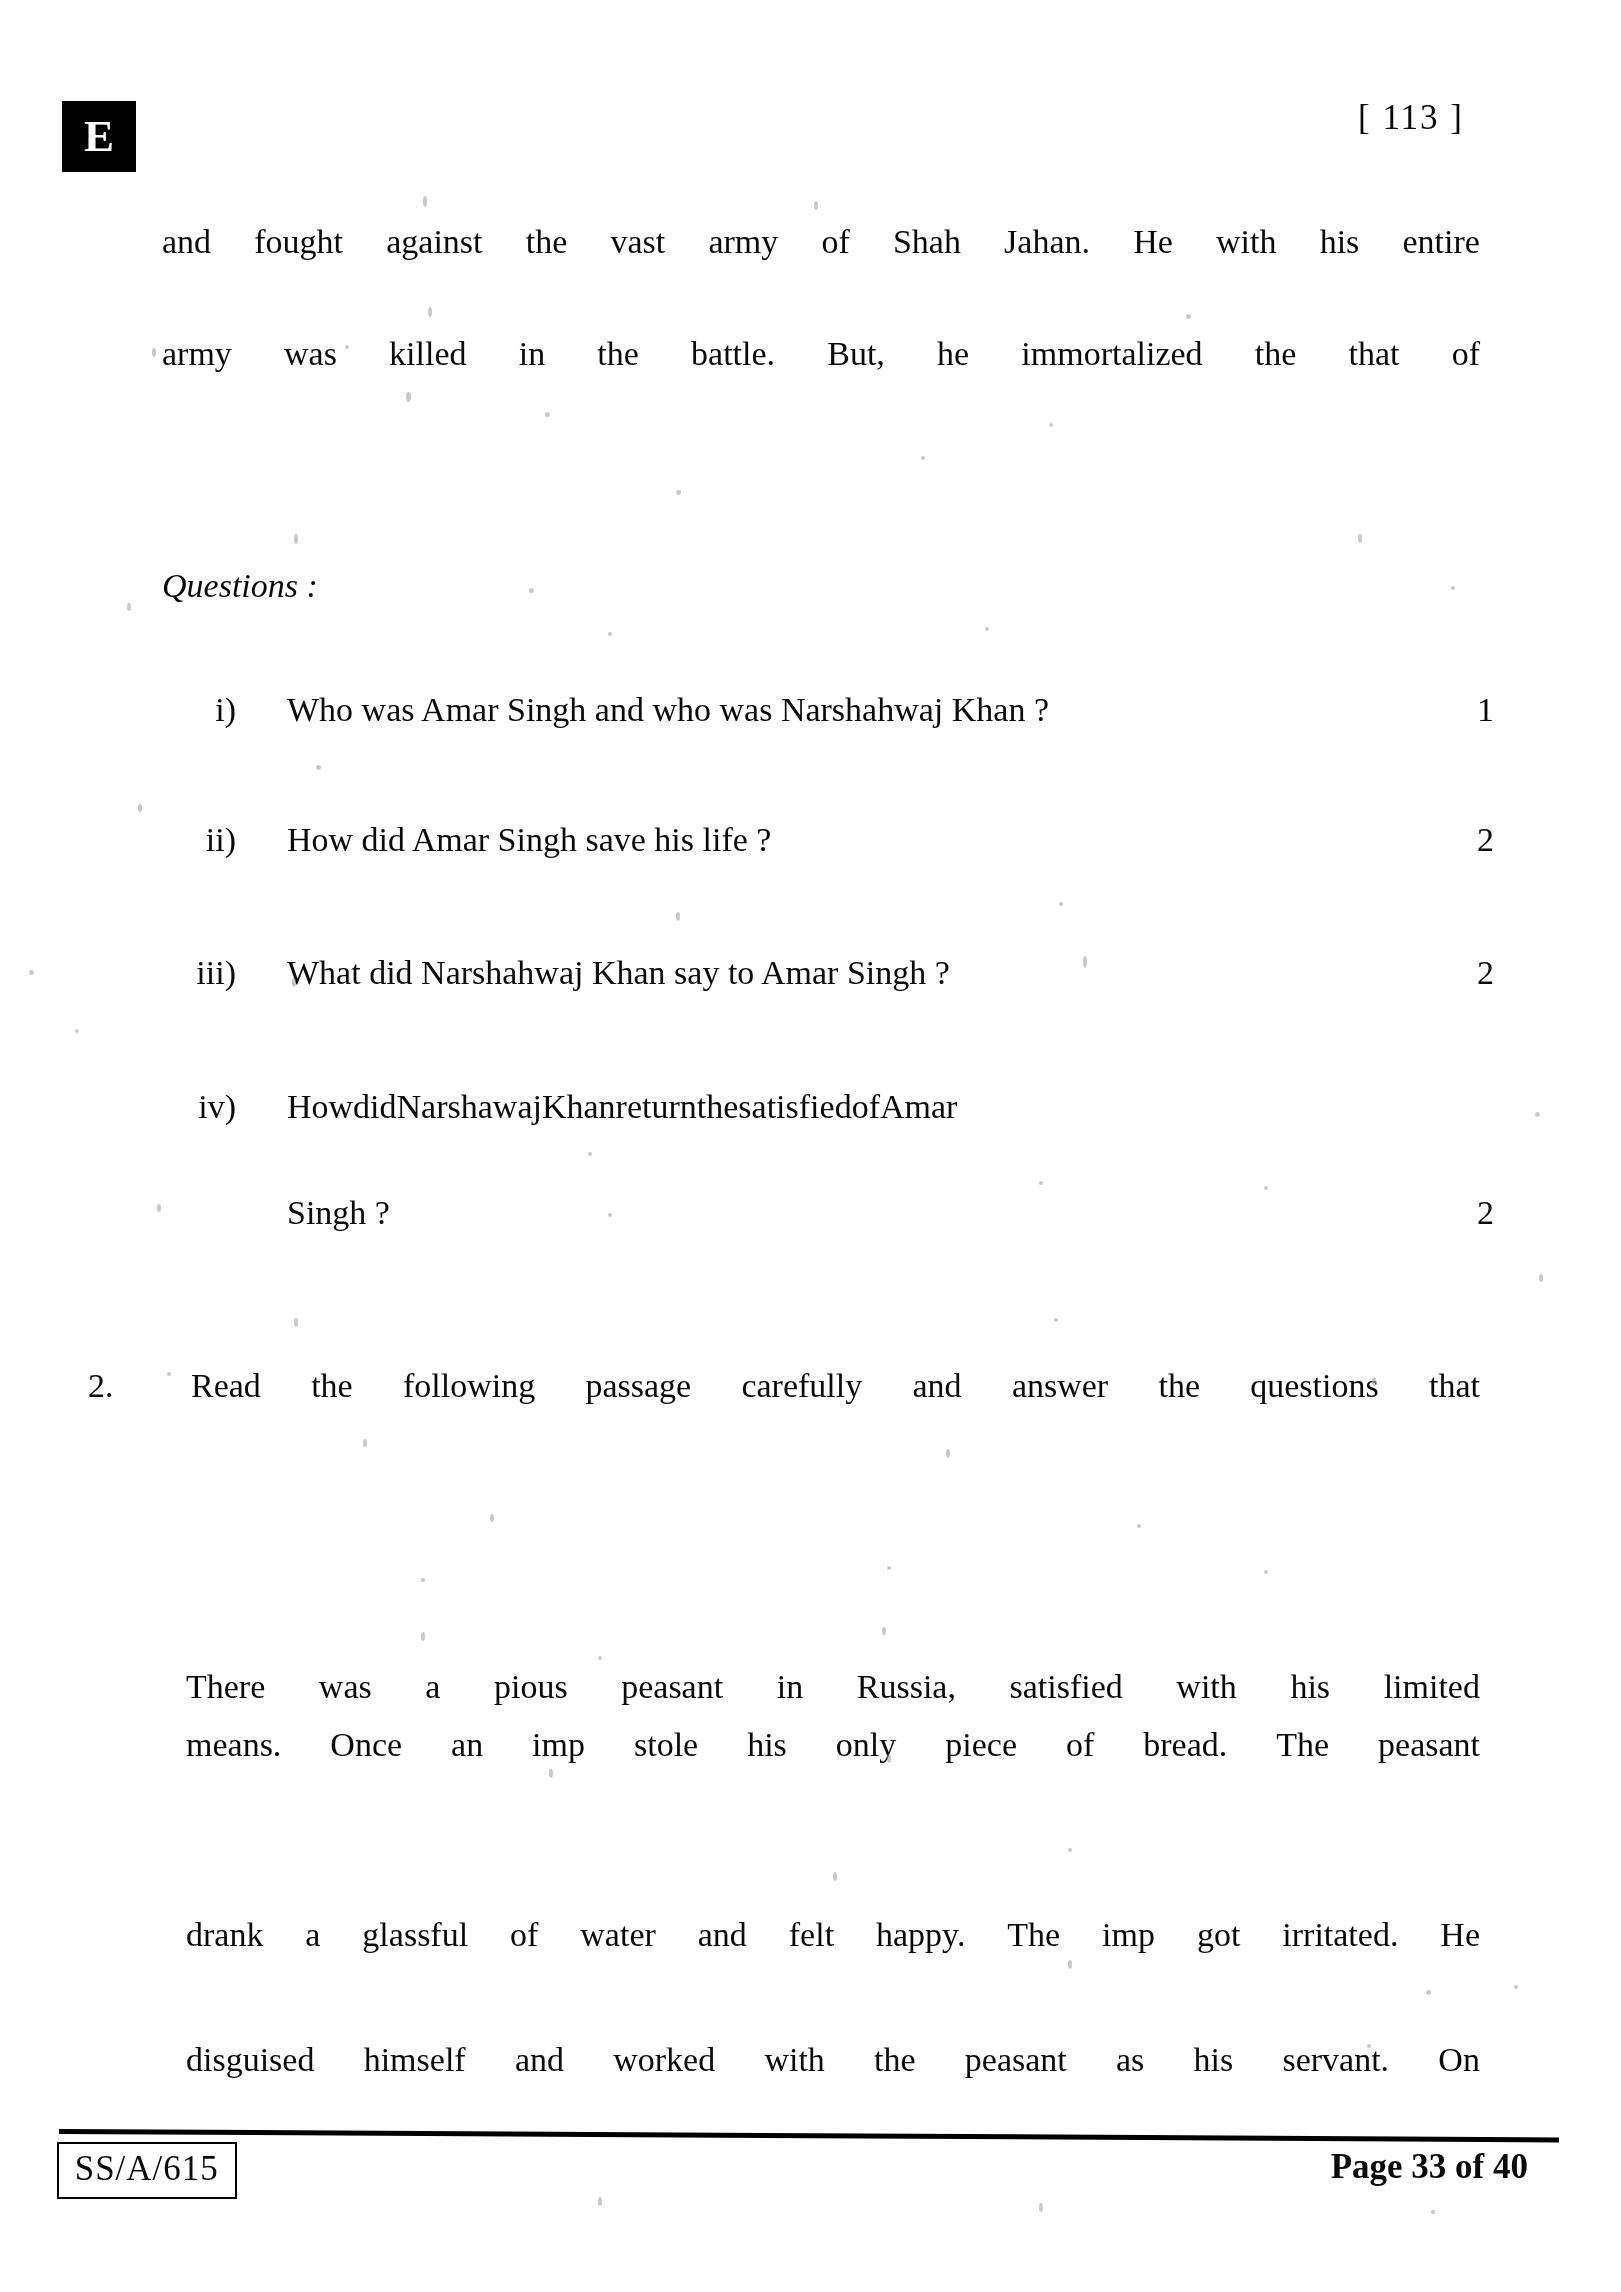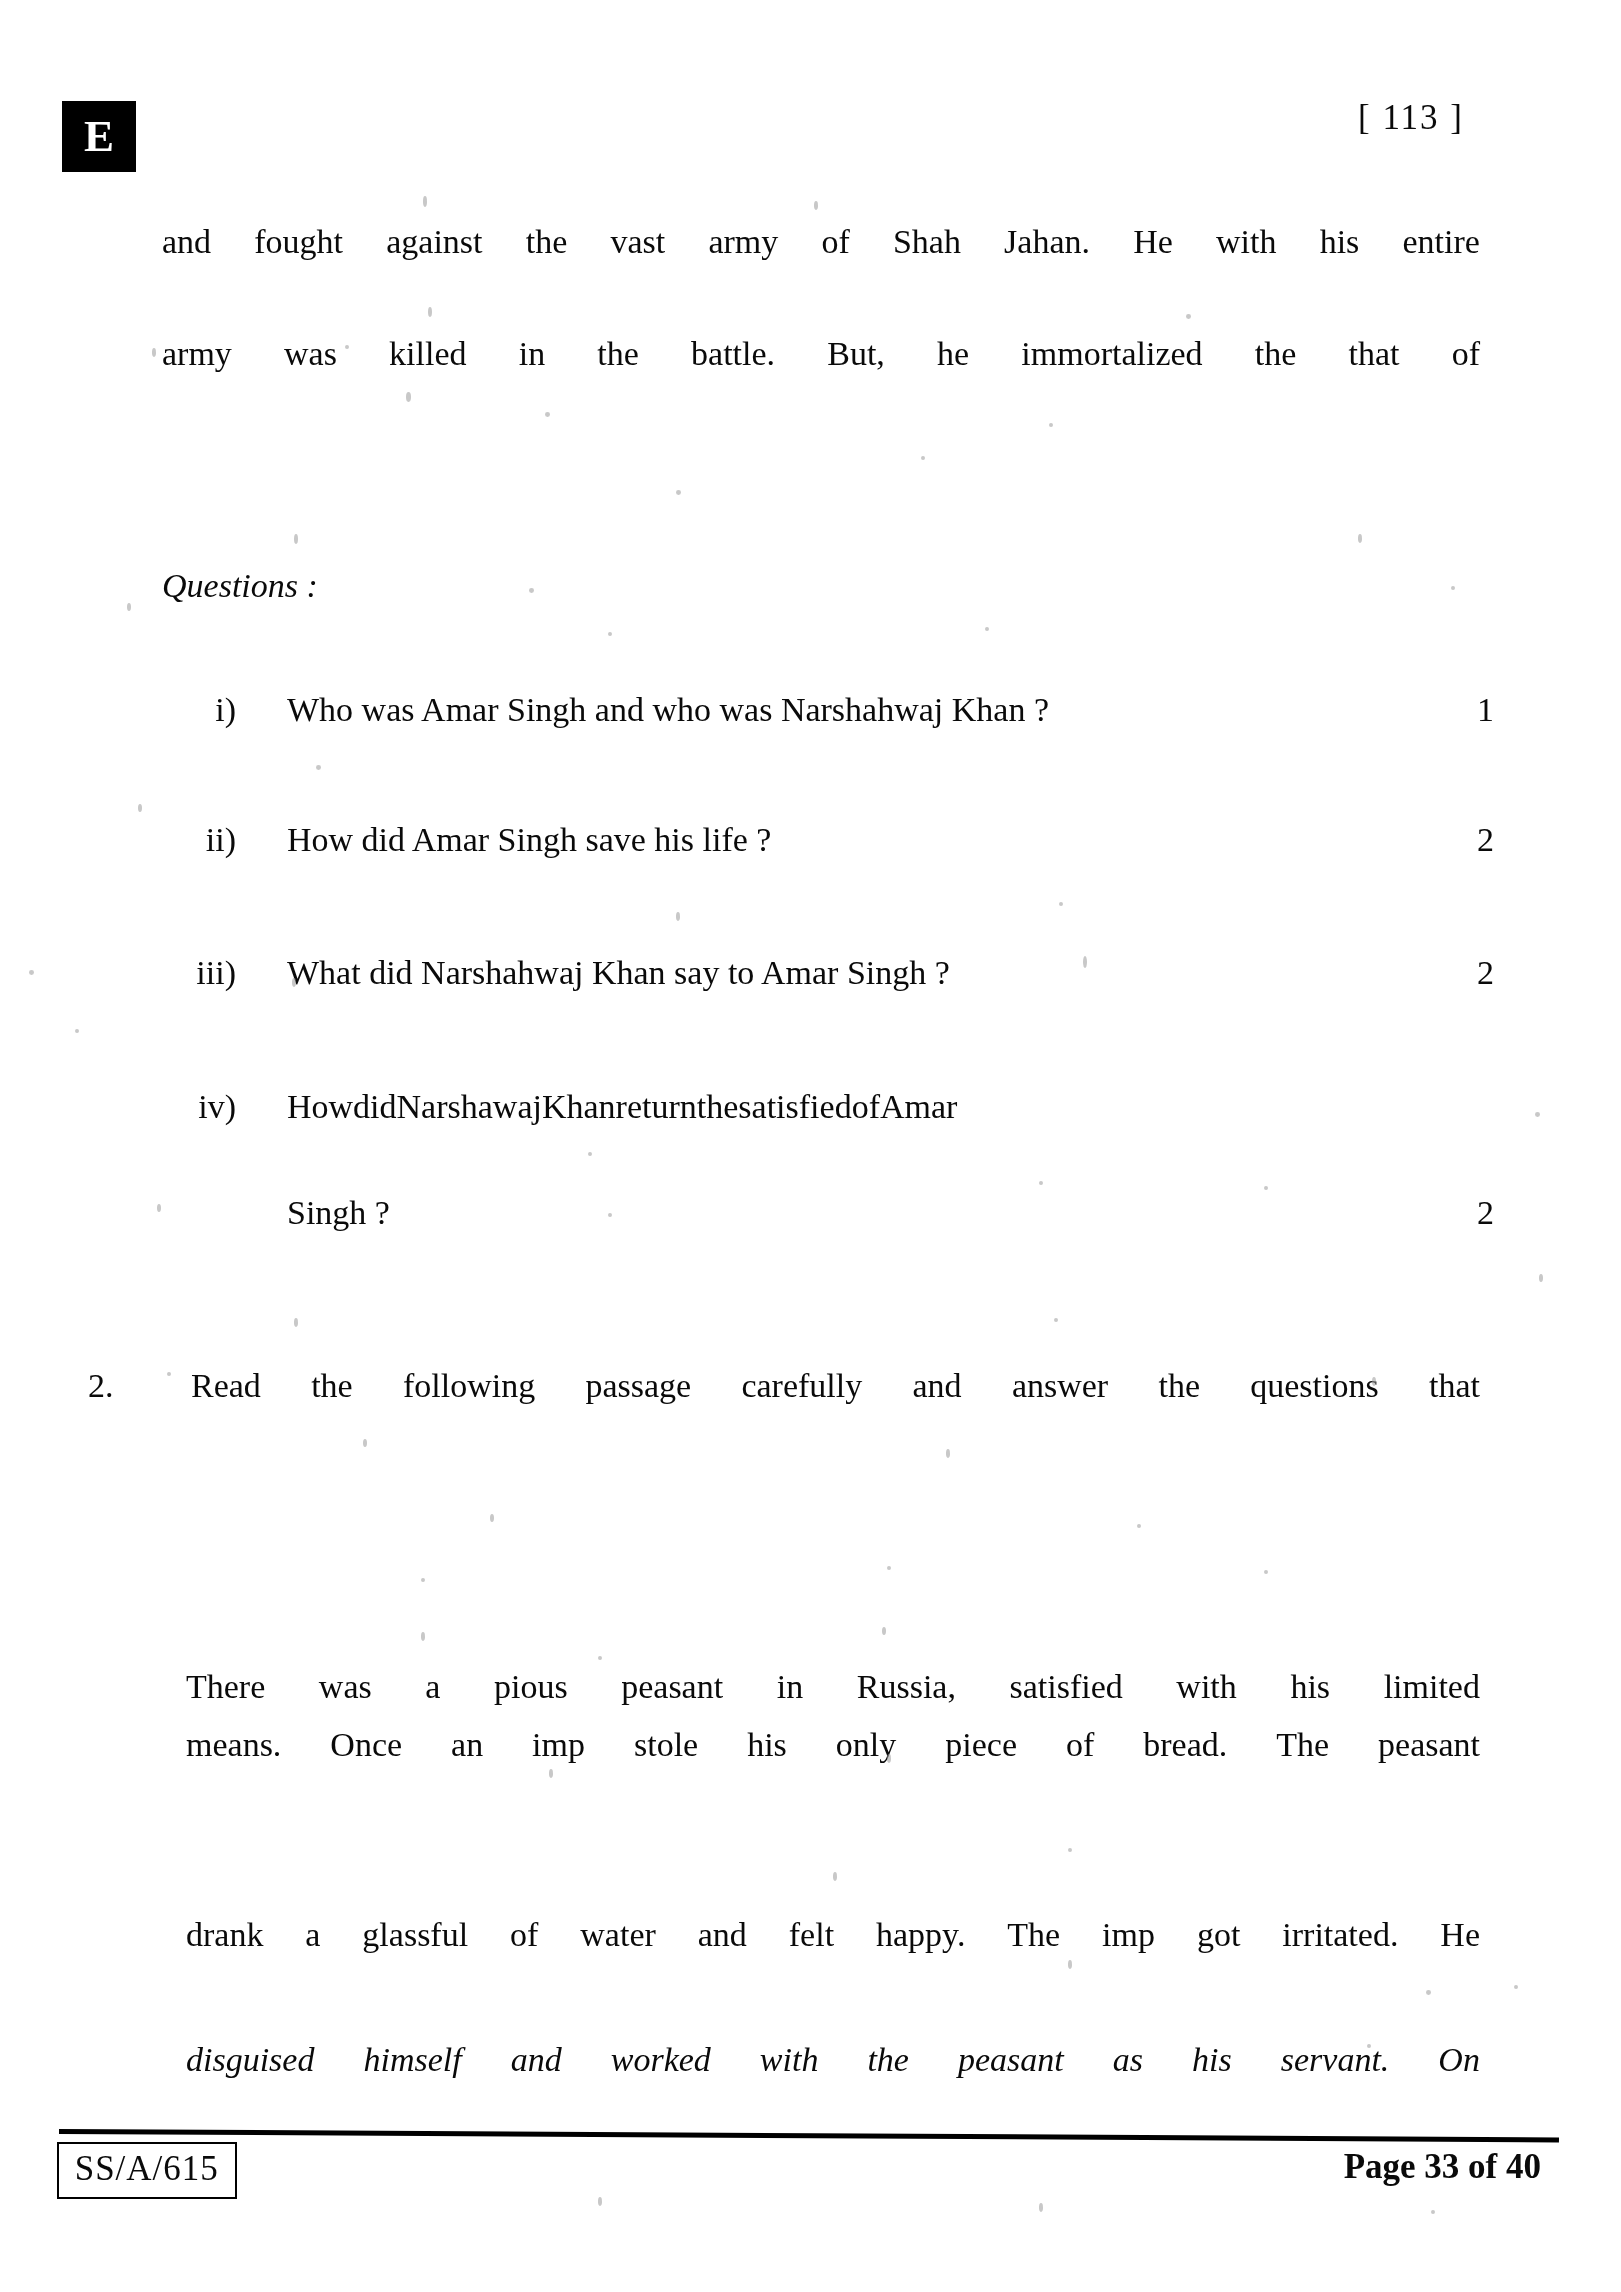--- a/index.html
+++ b/index.html
@@ -137,21 +137,21 @@
     border: 2.9px solid #000000;
     padding: 2.9px 15.7px 6.9px 15.7px;
     font-size: 35px;
     line-height: 43px;
     letter-spacing: 1px;
     background: #ffffff;
     white-space: nowrap;
   }
   .footer-page {
     position: absolute;
-    right: 80px;
+    right: 93px;
     top: 2147px;
     font-size: 35px;
     font-weight: bold;
     white-space: nowrap;
   }
 
   
   .speck {
     position: absolute;
     background: #9a9a9a;
@@ -290,21 +290,21 @@
     <span>and</span>
     <span>felt</span>
     <span>happy.</span>
     <span>The</span>
     <span>imp</span>
     <span>got</span>
     <span>irritated.</span>
     <span>He</span>
   </div>
 
-  <div class="body-line jline" style="left:186px; width:1294px; top:2039px;font-style:italic;">
+  <div class="body-line jline" style="left:186px; width:1294px; top:2039px;">
     <span>disguised</span>
     <span>himself</span>
     <span>and</span>
     <span>worked</span>
     <span>with</span>
     <span>the</span>
     <span>peasant</span>
     <span>as</span>
     <span>his</span>
     <span>servant.</span>

